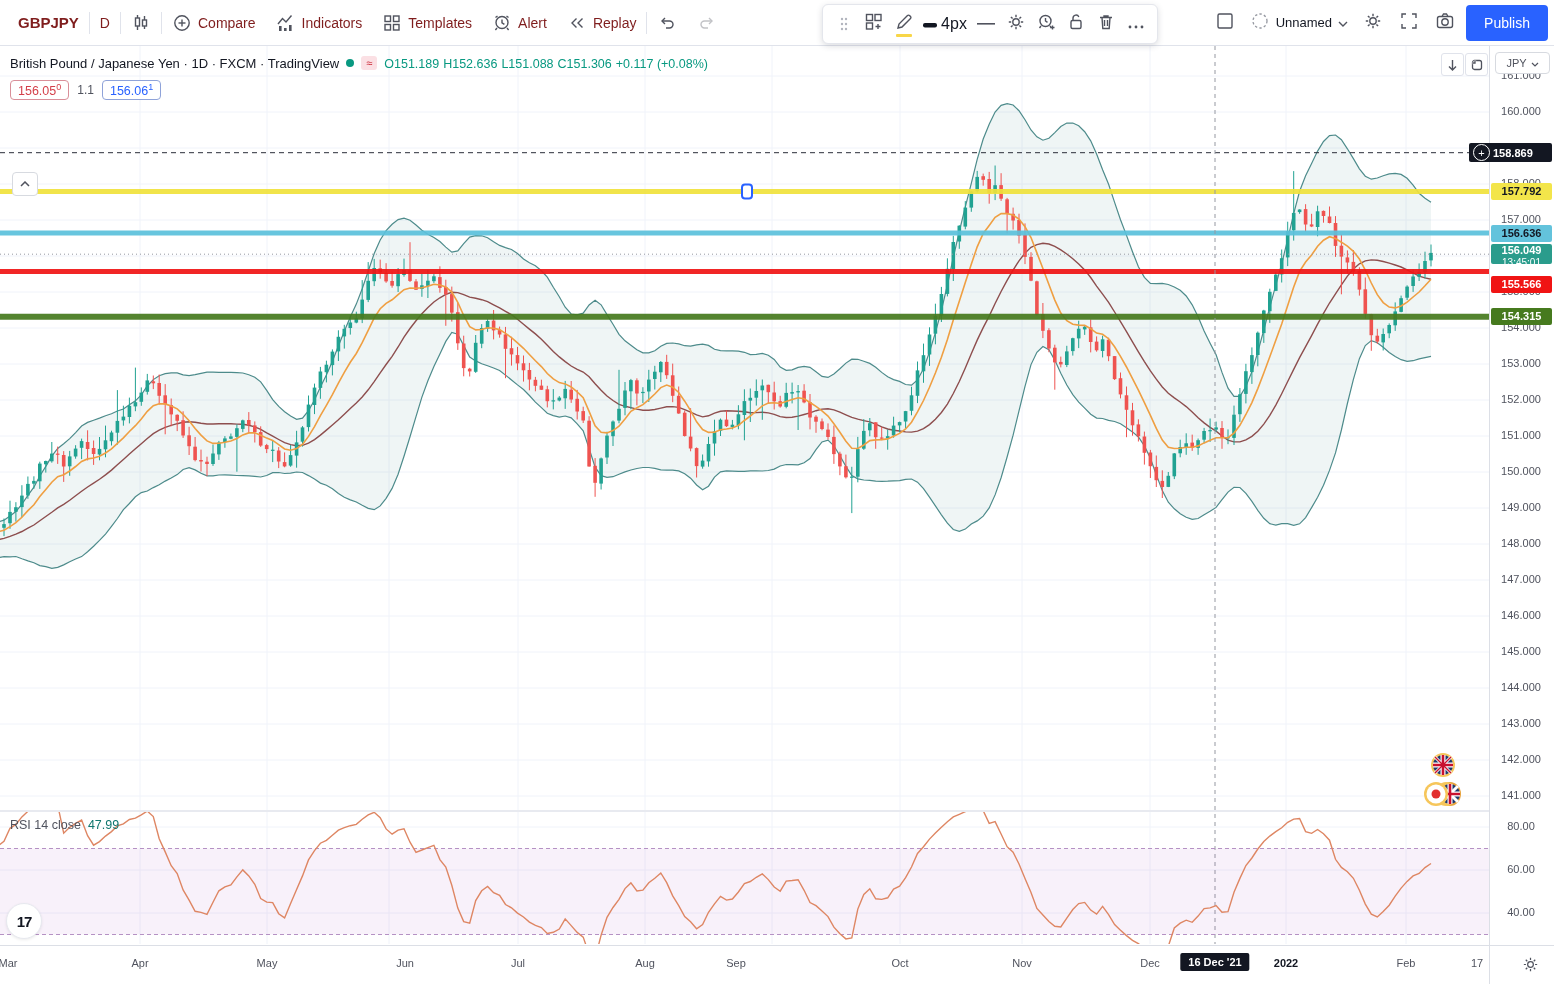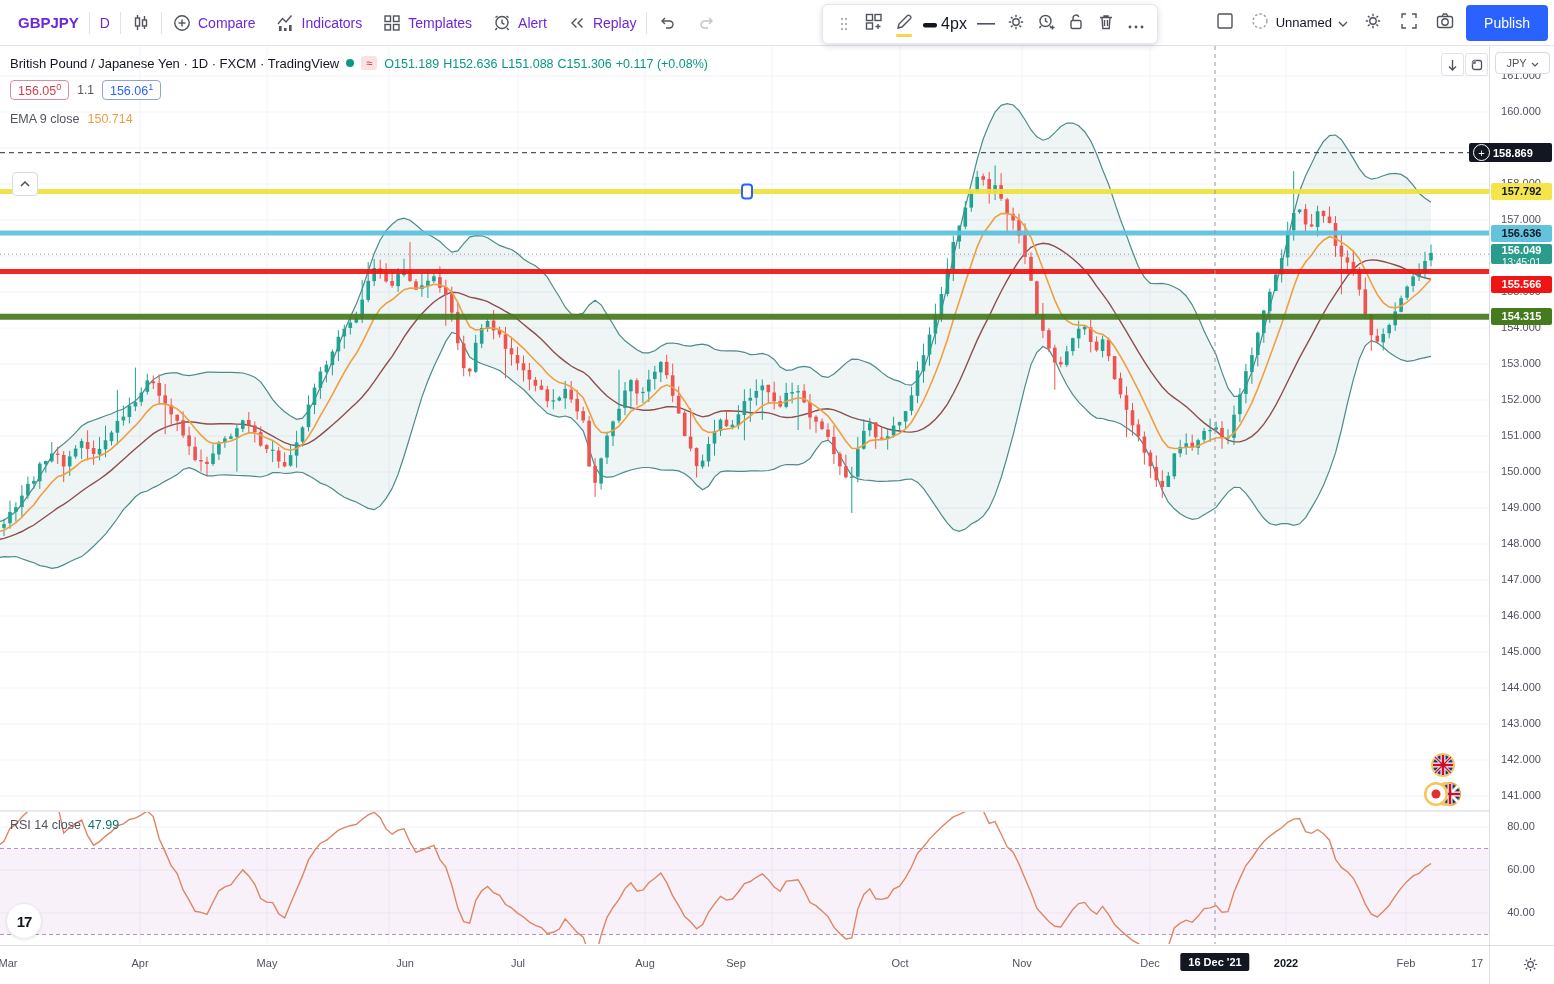--- a/index.html
+++ b/index.html
@@ -3,21 +3,21 @@
 <meta charset="utf-8">
 <style>
   html,body{margin:0;padding:0;background:#fff;}
   .app{position:relative;width:1554px;height:984px;overflow:hidden;background:#fff;
        font-family:"Liberation Sans",sans-serif;color:#131722;-webkit-font-smoothing:antialiased;}
   
   .topbar{position:absolute;left:0;top:0;width:1554px;height:45px;background:#fff;
           border-bottom:1px solid #e0e3eb;z-index:30;}
   .tb-left{position:absolute;left:8px;top:0;height:45px;display:flex;align-items:center;}
   .tb-item{display:flex;align-items:center;gap:6px;padding:0 10px;height:45px;cursor:pointer;
-           font-size:14px;color:#6d28d9;white-space:nowrap;}
+           font-size:14px;color:#7f1d1d;white-space:nowrap;}
   .tb-item svg{display:block;}
   .tb-sep{width:1px;height:22px;background:#e0e3eb;}
   .sym{font-weight:bold;font-size:15px;}
   .muted-ic{color:#50535e;}
   .dis{opacity:.35;}
   .float-bar{position:absolute;left:822px;top:4px;height:38px;display:flex;align-items:center;
              padding:0 6px;background:#fff;border:1px solid #e4e6ec;border-radius:6px;
              box-shadow:0 2px 6px rgba(60,64,82,.18);z-index:31;}
   .fb-item{position:relative;width:30px;height:30px;display:flex;align-items:center;justify-content:center;
            color:#50535e;cursor:pointer;border-radius:4px;}
@@ -853,24 +853,20 @@
         <span class="approx">≈</span>
         <span class="ohlc">
           <span>O151.189</span><span>H152.636</span><span>L151.088</span><span>C151.306</span><span>+0.117 (+0.08%)</span>
         </span>
       </div>
       <div class="lg-row2">
         <span class="quote-box bid"><span>156.05</span><span class="sup">0</span></span>
         <span class="spread">1.1</span>
         <span class="quote-box ask"><span>156.06</span><span class="sup">1</span></span>
       </div>
-      <div class="lg-ind">
-        <span>EMA 9 close</span>
-        <span class="ema-val">150.714</span>
-      </div>
     </div>
 
     <div class="collapse-btn">
         <svg width="10" height="6" viewBox="0 0 10 6" fill="none" stroke="#50535e" stroke-width="1.5">
           <path d="M1 5l4-4 4 4"></path>
         </svg>
       </div>
 
     <div class="pane-btn" style="left:1441px">
         <svg width="11" height="12" viewBox="0 0 11 12" fill="none" stroke="#50535e" stroke-width="1.4">

